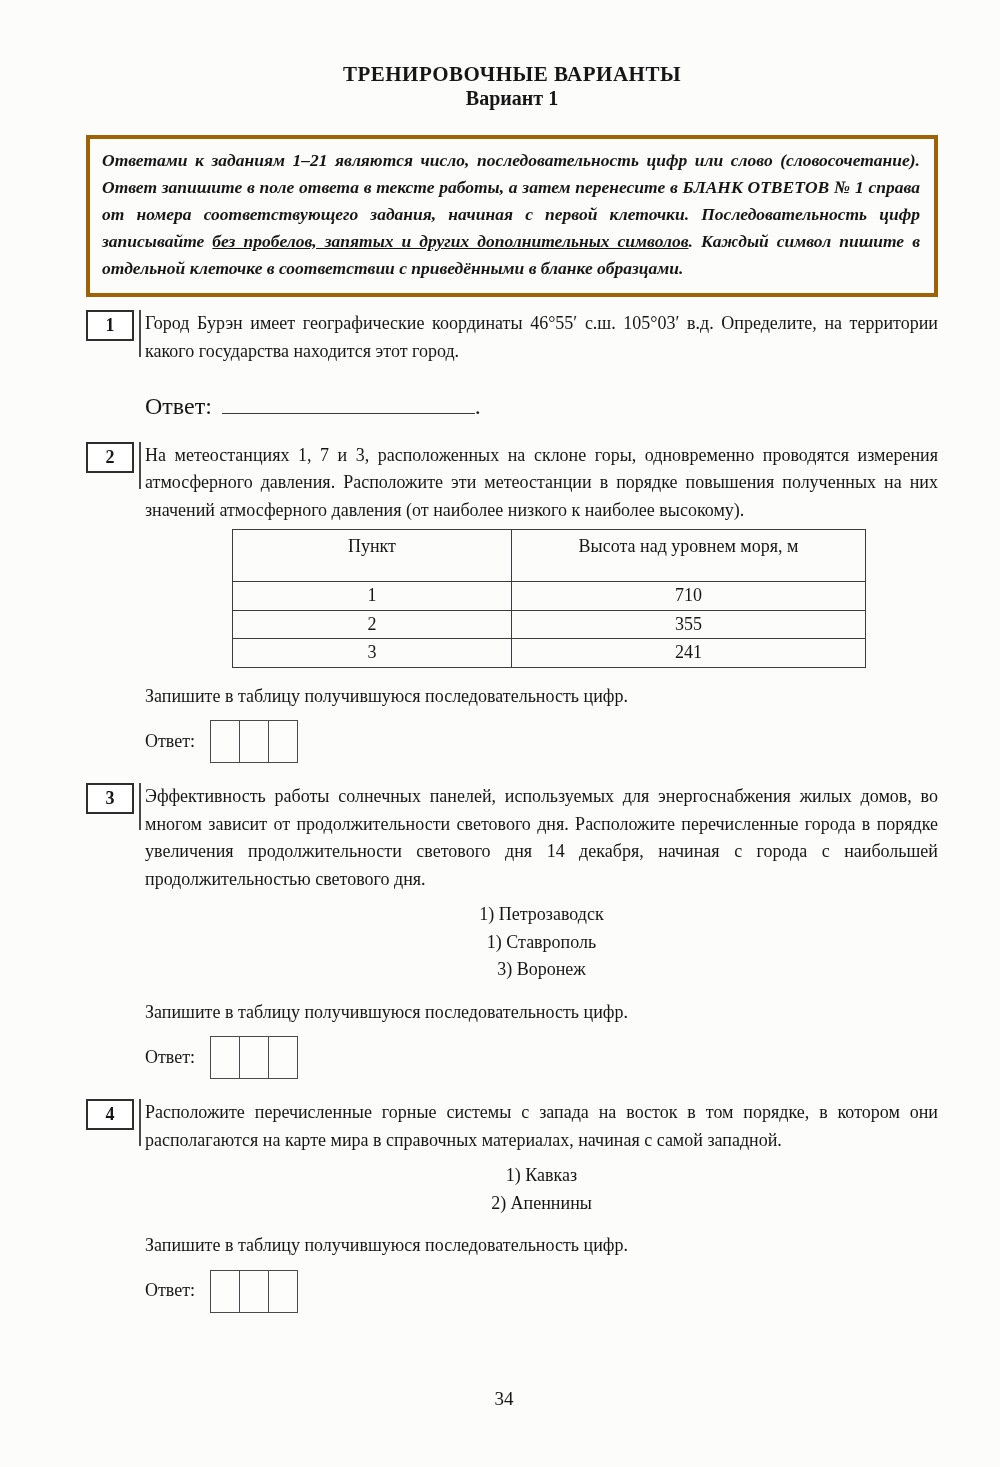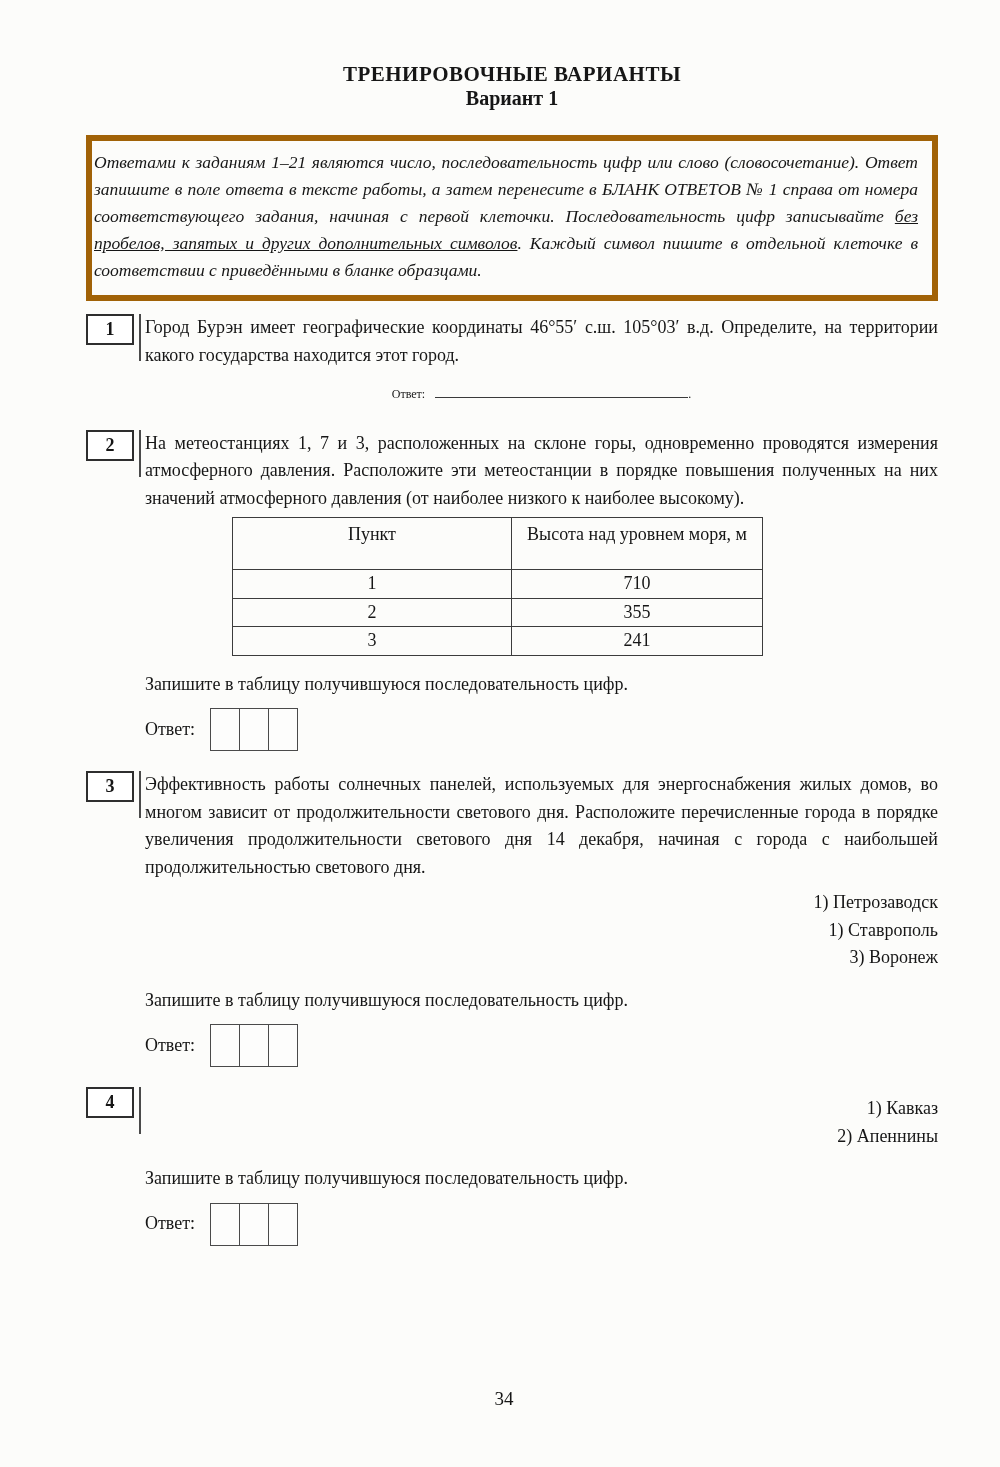--- a/index.html
+++ b/index.html
@@ -21,24 +21,24 @@
     letter-spacing: 0.5px;
   }
   .subtitle {
     text-align: center;
     font-size: 20px;
     font-weight: bold;
   }
 
   .instructions {
     margin-top: 25px;
-    border: 6px solid #a16207;
-    padding: 8px 14px 11px 2px;
+    border: 4px solid #a16207;
+    padding: 8px 14px 11px 12px;
     font-size: 17.5px;
-    font-weight: normal;
+    font-weight: bold;
     font-style: italic;
     line-height: 27px;
     text-align: justify;
   }
   .u { text-decoration: underline; }
 
   .question { display: flex; align-items: flex-start; }
   .q1 { margin-top: 13px; }
   .q2 { margin-top: 21px; }
   .q3 { margin-top: 20px; }
@@ -55,34 +55,34 @@
   .q-rule { width: 2px; height: 47px; background: #4a4a4a; margin-left: 5px; }
 
   .q-content {
     flex: 1;
     font-size: 18px;
     line-height: 27.5px;
     text-align: justify;
   }
   .q-text { text-align: justify; }
 
-  .answer-line-row { margin-top: 12px; font-size: 12px; text-align: center; }
+  .answer-line-row { margin-top: 28px; font-size: 24px; text-align: left; }
   .blank-line {
     display: inline-block;
     width: 253px;
     border-bottom: 1.6px solid #3a3a3a;
     height: 16px;
     margin-left: 10px;
     vertical-align: baseline;
   }
 
   table.data-table {
     border-collapse: collapse;
     margin: 5px 0 0 87px;
-    width: 531px;
+    width: 634px;
     font-size: 18px;
   }
   table.data-table th, table.data-table td {
     border: 1.6px solid #3c3c3c;
     text-align: center;
     font-weight: normal;
     padding: 0;
   }
   table.data-table th { height: 48px; vertical-align: top; padding-top: 3px; font-size: 18px; }
   table.data-table td { height: 26px; }
@@ -99,21 +99,21 @@
   }
   .cells { display: flex; margin-left: 15px; }
   .cell {
     width: 28px; height: 41px;
     border: 1.6px solid #4a4a4a;
     background: #fdfdfc;
   }
   .cell + .cell { border-left: none; }
 
   .options { margin-top: 8px; }
-  .option { line-height: 27.5px; text-align: right; }
+  .option { line-height: 27.5px; text-align: center; }
 
   .page-number {
     position: absolute;
     left: 8px; right: 0;
     top: 1388px;
     text-align: center;
     font-size: 19px;
   }
 </style>
 </head>
@@ -209,20 +209,21 @@
       </div>
     </div>
   </div>
 
   <div class="question q4">
     <div class="q-marker">
       <div class="q-box">4</div>
       <div class="q-rule"></div>
     </div>
     <div class="q-content">
+      <div class="q-text">Расположите перечисленные горные системы с запада на восток в том порядке, в котором они располагаются на карте мира в справочных материалах, начиная с самой западной.</div>
 
       <div class="options">
         <div class="option">1) Кавказ</div>
         <div class="option">2) Апеннины</div>
       </div>
 
       <div class="seq-note">Запишите в таблицу получившуюся последовательность цифр.</div>
 
       <div class="answer-grid-row">
         <span>Ответ:</span>

